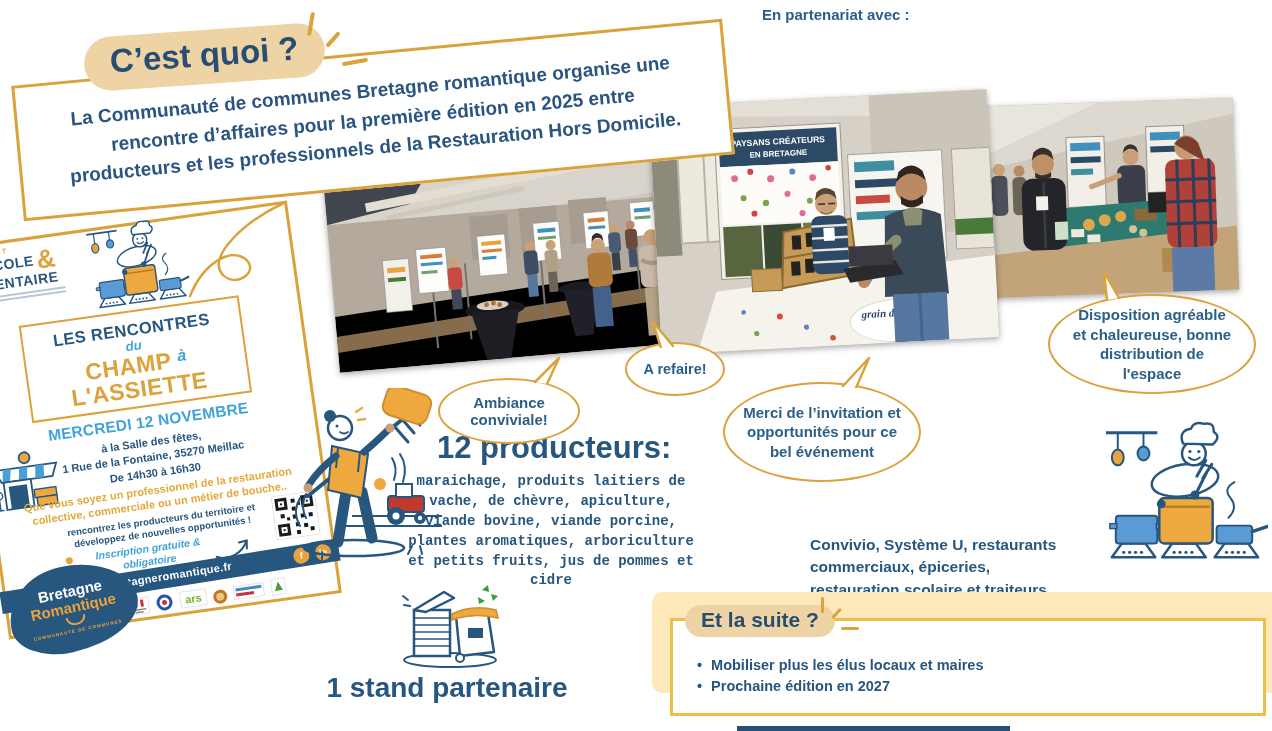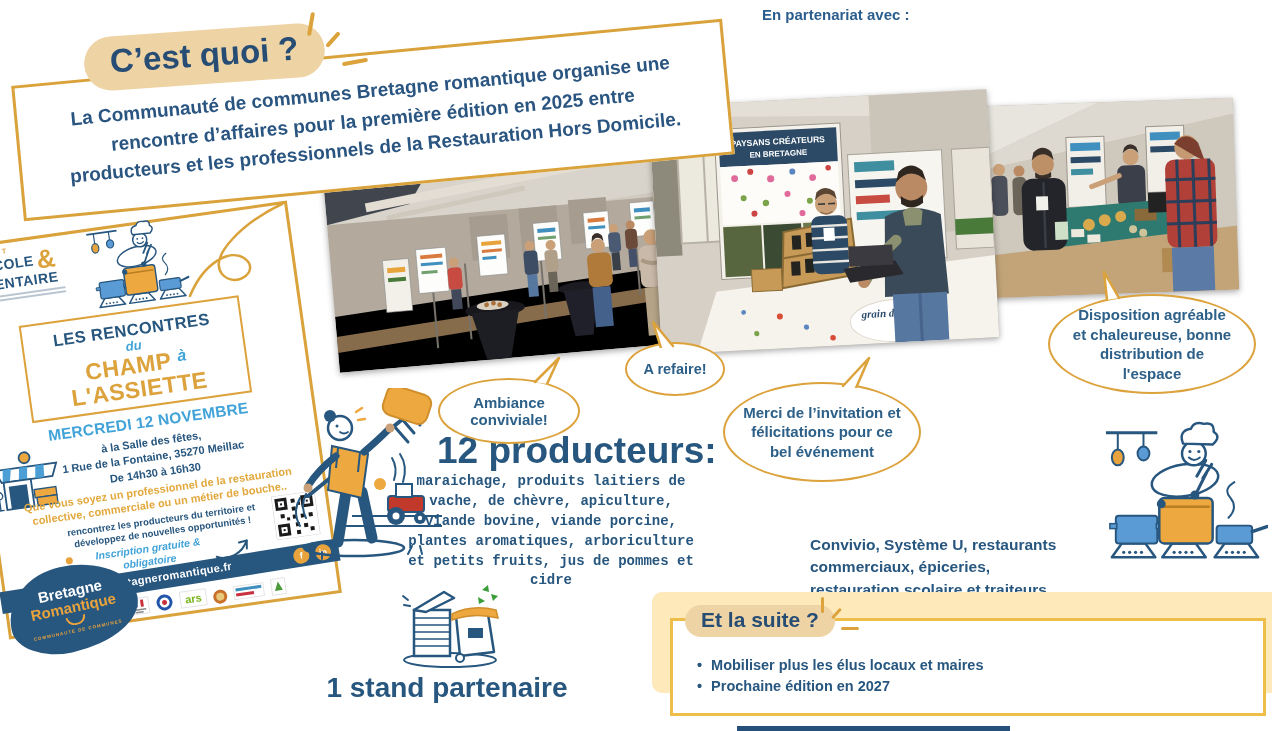--- a/index.html
+++ b/index.html
@@ -90,21 +90,21 @@
   .b1 .tail{right:16px;top:-24px;width:30px;height:28px;}
   .b2{left:625px;top:342px;width:100px;height:54px;font-size:14.5px;}
   .b2 .tail{left:22px;top:-24px;width:30px;height:28px;}
   .b3{left:723px;top:382px;width:198px;height:100px;font-size:15px;padding:6px 18px;line-height:1.3;}
   .b3 .tail{right:46px;top:-28px;width:34px;height:32px;}
   .b4{left:1048px;top:294px;width:208px;height:100px;font-size:15px;padding:6px 20px;line-height:1.3;}
   .b4 .tail{left:48px;top:-26px;width:30px;height:30px;}
 
   
   .farmer-svg{left:292px;top:388px;width:152px;height:178px;z-index:2;}
-  .prod-heading{left:437px;top:430px;font-size:37px;font-weight:bold;color:var(--navy);z-index:2;text-align:right;}
+  .prod-heading{left:437px;top:430px;font-size:31px;font-weight:bold;color:var(--navy);z-index:2;text-align:right;}
   .prod-detail{left:405px;top:472px;width:292px;text-align:center;font-size:14px;font-weight:bold;
                color:var(--navy);line-height:1.42;z-index:2;font-family:Liberation Mono, monospace;}
   .buy-heading{left:722px;top:496px;font-size:29px;font-weight:bold;color:var(--navy);z-index:2;}
   .buy-detail{left:810px;top:534px;width:252px;font-size:15.5px;font-weight:bold;
               color:var(--navy);line-height:1.45;z-index:2;}
   .chef-right{left:1100px;top:420px;width:168px;height:150px;z-index:2;}
 
   
   .bins-svg{left:398px;top:584px;width:104px;height:86px;}
   .stand-heading{left:297px;top:672px;width:300px;text-align:center;font-size:28px;font-weight:bold;color:var(--navy);}
@@ -545,21 +545,21 @@
   <div class="abs bubble b2">
     <svg class="tail" viewBox="0 0 30 28">
         <path d="M24,26 L4,2 L12,28"></path>
       </svg>
     <span>A refaire!</span>
   </div>
   <div class="abs bubble b3">
     <svg class="tail" viewBox="0 0 34 32">
         <path d="M4,30 L30,2 L17,32"></path>
       </svg>
-    <span>Merci de l’invitation et félicitations pour ce bel événement</span>
+    <span>Merci de l’invitation et opportunités pour ce bel événement</span>
   </div>
   <div class="abs bubble b4">
     <svg class="tail" viewBox="0 0 30 30">
         <path d="M21,28 L6,2 L9,30"></path>
       </svg>
     <span>Disposition agréable et chaleureuse, bonne distribution de l'espace</span>
   </div>
 
   <svg class="abs farmer-svg" viewBox="0 0 152 178">
     <ellipse cx="62" cy="160" rx="50" ry="8" fill="none" stroke="#27567E" stroke-width="2.5"></ellipse>

